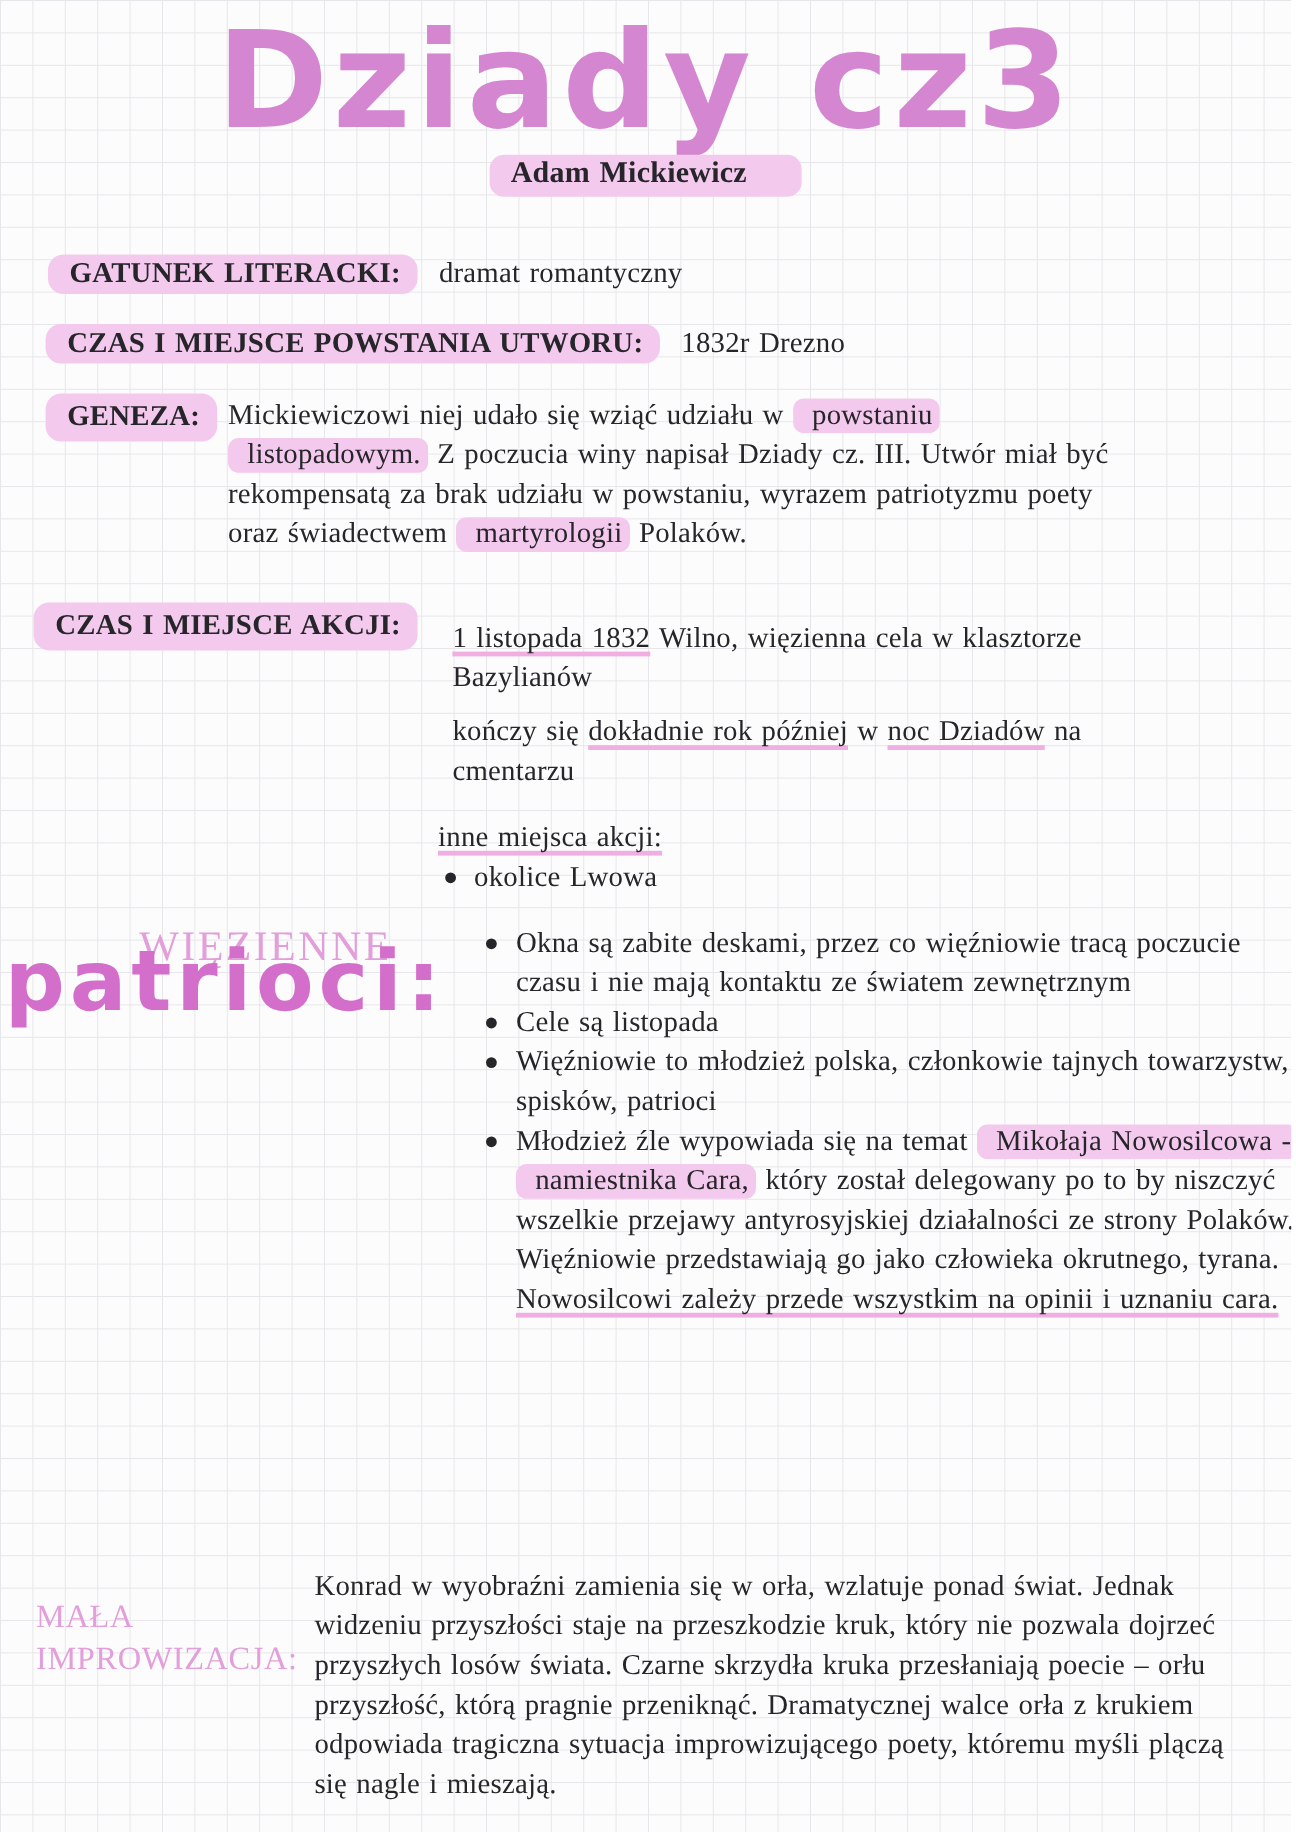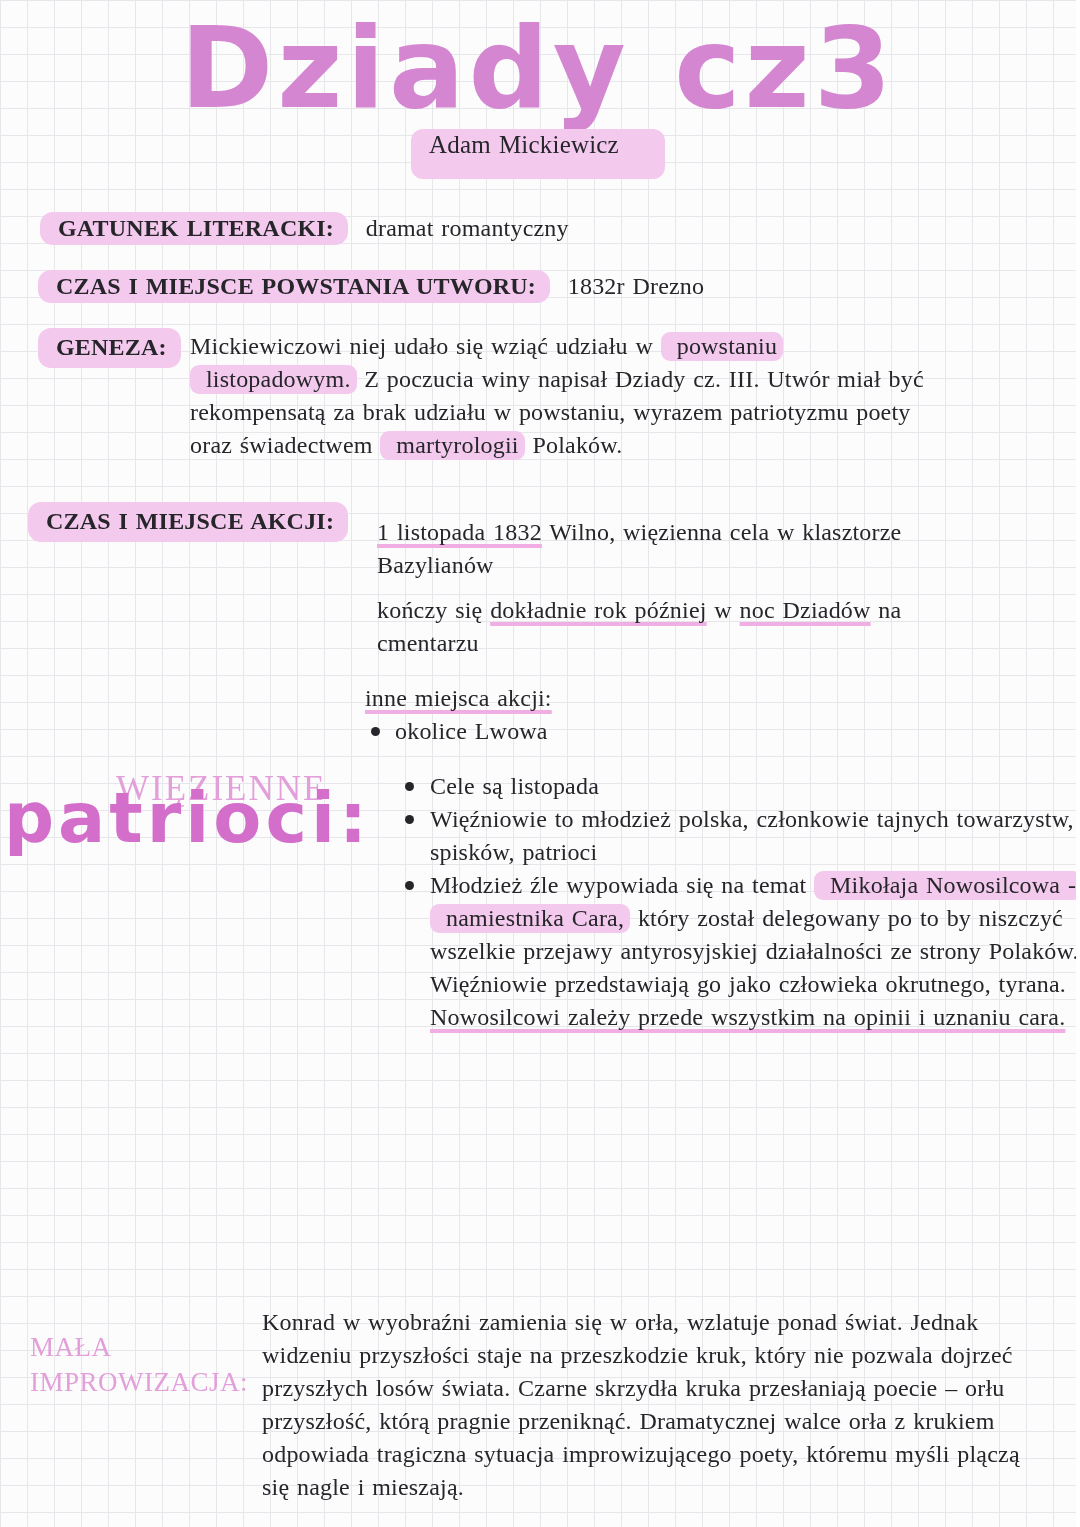--- a/index.html
+++ b/index.html
@@ -42,22 +42,22 @@
 
   .subtitle {
     position: absolute;
     top: 128px; left: 0;
     width: 100%;
     text-align: center;
   }
   .subtitle-hl {
     background: #f4c9ee;
     border-radius: 12px;
-    padding: 2px 46px 21px 18px;
-    font-weight: 400;
+    padding: 2px 46px 6px 18px;
+    font-weight: 700;
     font-size: 25px;
   }
 
   .label-hl {
     background: #f4c9ee;
     border-radius: 13px;
     padding: 3px 14px 4px 18px;
     font-weight: 700;
     white-space: nowrap;
   }
@@ -172,20 +172,21 @@
     <span class="inne-label u">inne miejsca akcji:</span>
     <ul class="miejsca-list">
       <li><span>okolice Lwowa</span></li>
     </ul>
   </div>
 
   <div class="warunki-top">WIĘZIENNE</div>
   <div class="warunki-main">patrioci:</div>
 
   <ul class="warunki-list">
+    <li><span>Okna są zabite deskami, przez co więźniowie tracą poczucie czasu i nie mają kontaktu ze światem zewnętrznym</span></li>
     <li><span>Cele są listopada</span></li>
     <li><span>Więźniowie to młodzież polska, członkowie tajnych towarzystw, spisków, patrioci</span></li>
     <li><span>Młodzież źle wypowiada się na temat </span><span class="hl">Mikołaja Nowosilcowa - namiestnika Cara,</span><span> który został delegowany po to by niszczyć wszelkie przejawy antyrosyjskiej działalności ze strony Polaków. Więźniowie przedstawiają go jako człowieka okrutnego, tyrana. </span><span class="u">Nowosilcowi zależy przede wszystkim na opinii i uznaniu cara.</span></li>
   </ul>
 
   <div class="improw-label">
     <div>MAŁA</div>
     <div>IMPROWIZACJA:</div>
   </div>
   <p class="improw-text">Konrad w wyobraźni zamienia się w orła, wzlatuje ponad świat. Jednak widzeniu przyszłości staje na przeszkodzie kruk, który nie pozwala dojrzeć przyszłych losów świata. Czarne skrzydła kruka przesłaniają poecie – orłu przyszłość, którą pragnie przeniknąć. Dramatycznej walce orła z krukiem odpowiada tragiczna sytuacja improwizującego poety, któremu myśli plączą się nagle i mieszają.</p>

